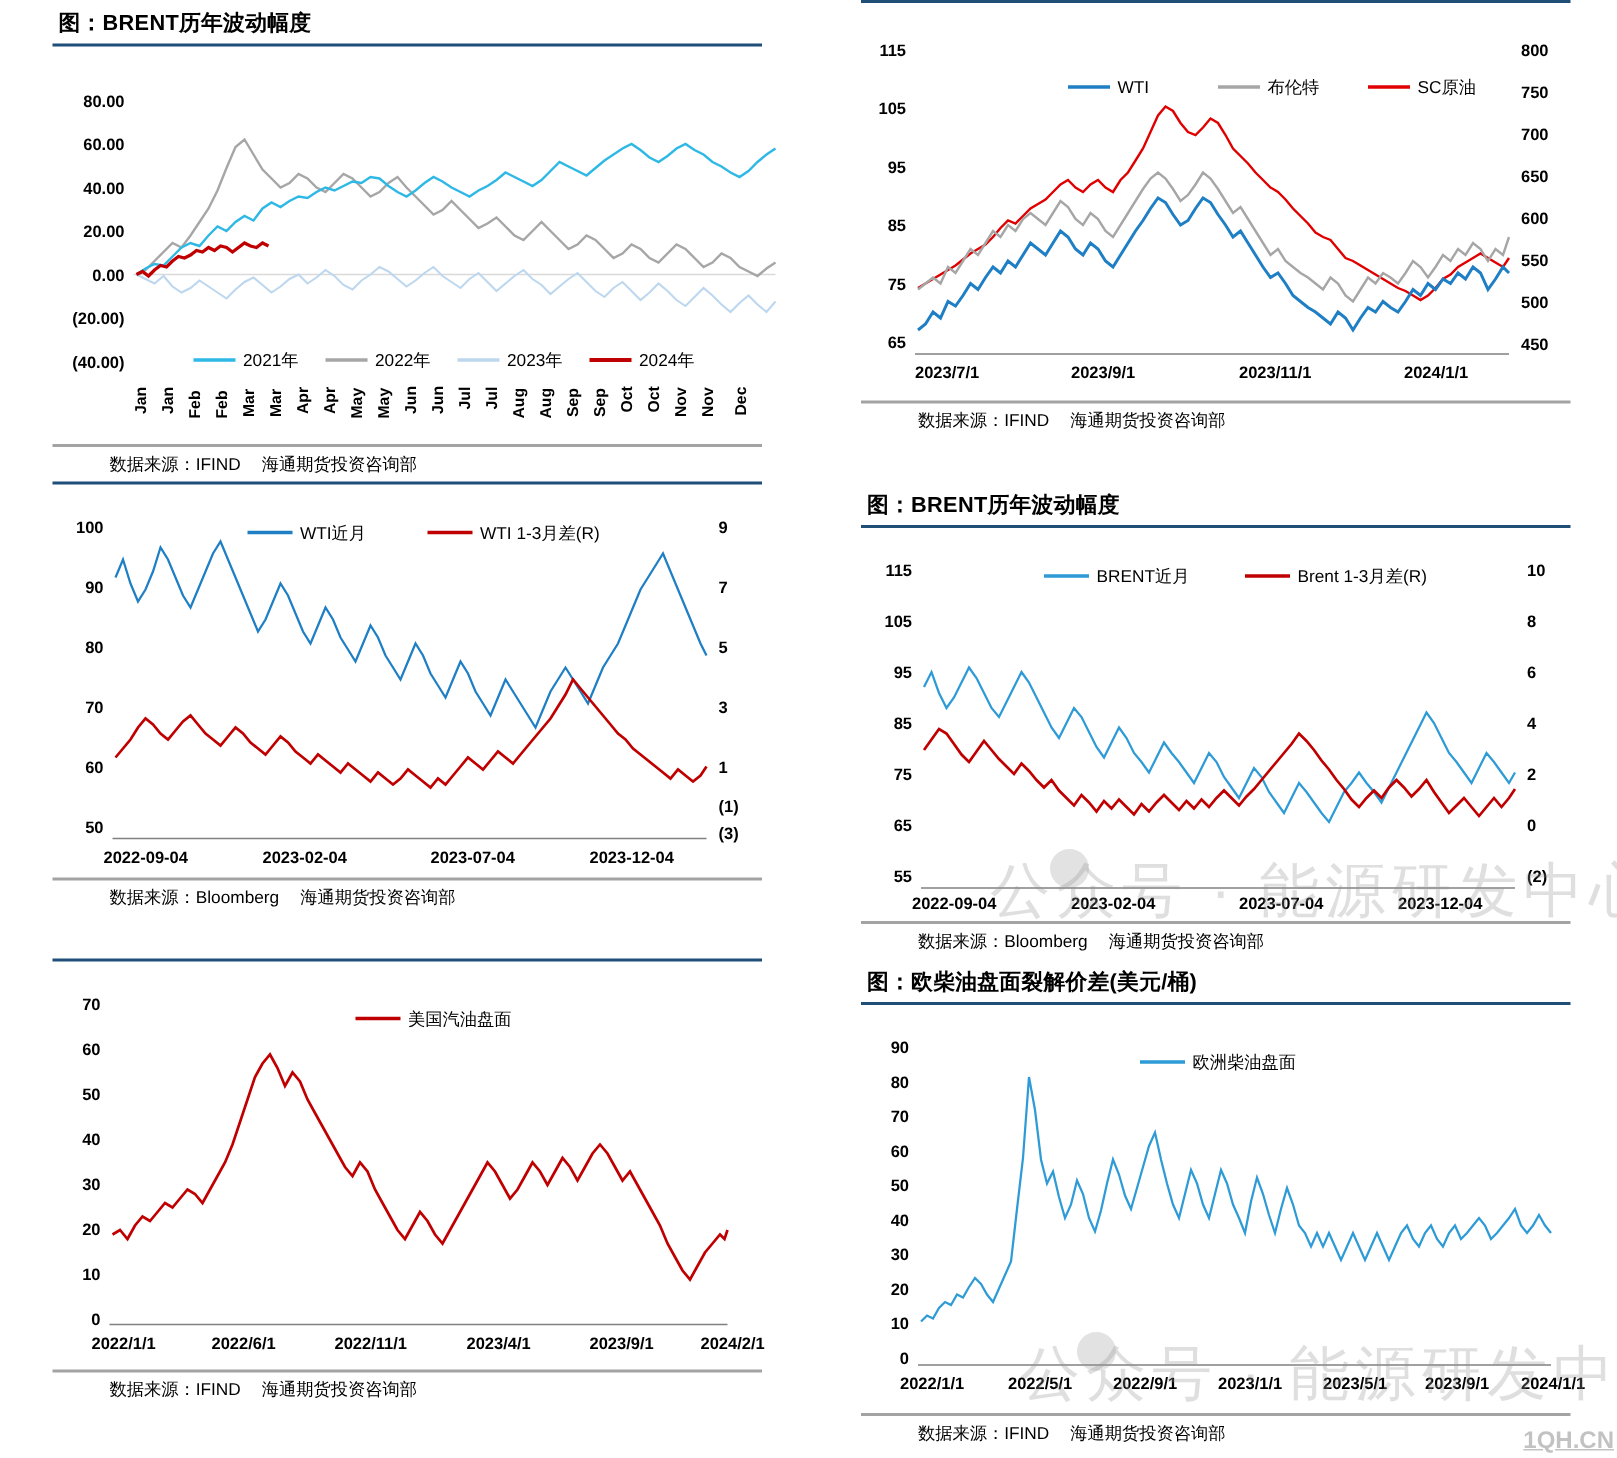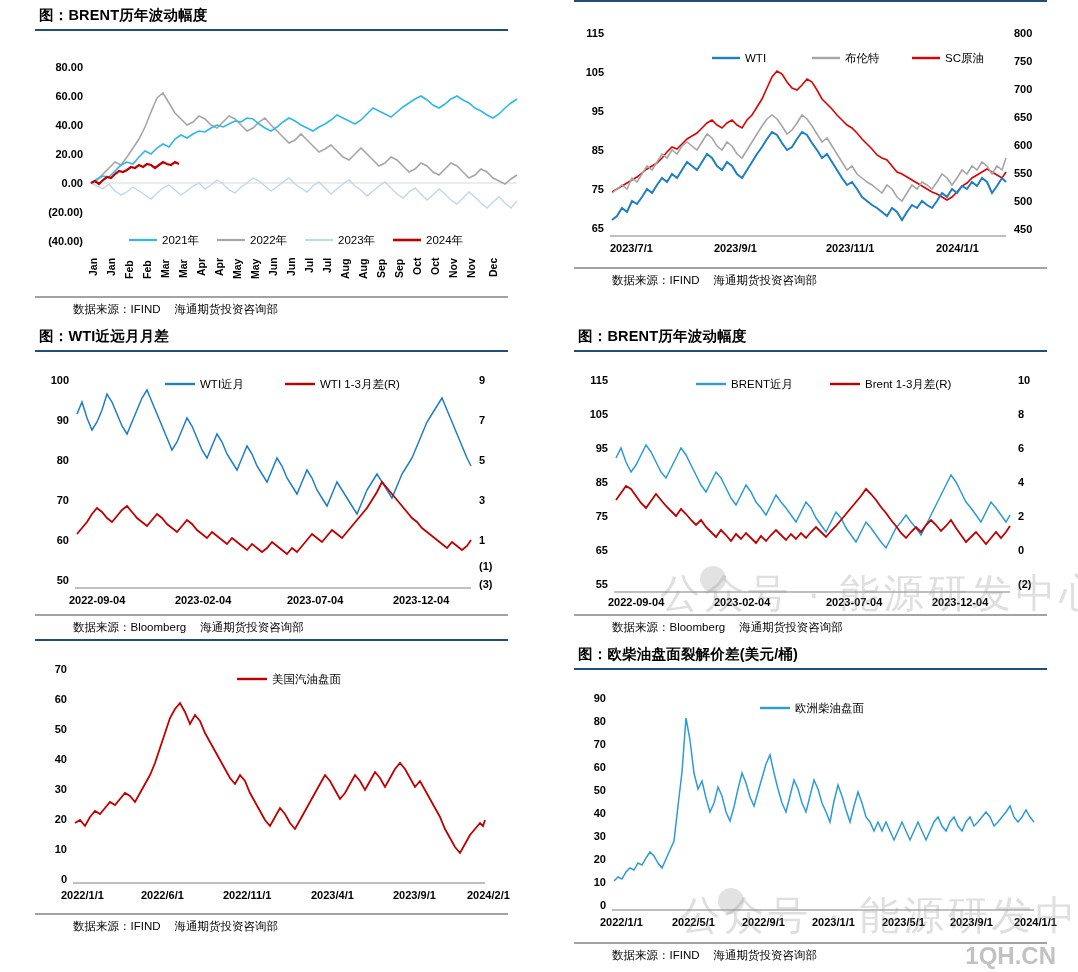--- a/index.html
+++ b/index.html
@@ -61,26 +61,27 @@
     color: rgba(150,150,150,0.30);
     font-family: "Liberation Sans", sans-serif;
     letter-spacing: 4px;
     pointer-events: none;
     white-space: nowrap;
   }
   .wm1 { left: 660px; top: 566px; }
   .wm2 { left: 680px; top: 888px; }
   .wm-logo {
     position: absolute;
-    right: 22px;
+    right: 2px;
     bottom: 2px;
-    font-size: 24px;
+    font-size: 16px;
     font-weight: bold;
     color: rgba(120,120,120,0.45);
     font-family: "Liberation Sans", sans-serif;
+    text-decoration: underline;
   }
   .wm-circle {
     position: absolute;
     width: 26px; height: 26px;
     border-radius: 50%;
     background: rgba(150,150,150,0.28);
   }
 </style>
 </head>
 <body>
@@ -198,21 +199,20 @@
             <text class="legend-txt" x="401" y="60">SC原油</text>
           </g>
         </svg>
       </div>
       <div class="source">
         <span>数据来源：IFIND</span><span class="sep"></span><span>海通期货投资咨询部</span>
       </div>
     </div>
 
     <div class="panel">
-      <div class="panel-title">图：WTI近远月月差</div>
       <div class="title-rule"></div>
       <div class="chart-area">
         <svg width="523" height="262" viewBox="0 0 523 262">
           <text class="axis-lbl-b" x="64" y="32" text-anchor="end">100</text>
           <text class="axis-lbl-b" x="64" y="72" text-anchor="end">90</text>
           <text class="axis-lbl-b" x="64" y="112" text-anchor="end">80</text>
           <text class="axis-lbl-b" x="64" y="152" text-anchor="end">70</text>
           <text class="axis-lbl-b" x="64" y="192" text-anchor="end">60</text>
           <text class="axis-lbl-b" x="64" y="232" text-anchor="end">50</text>
 

